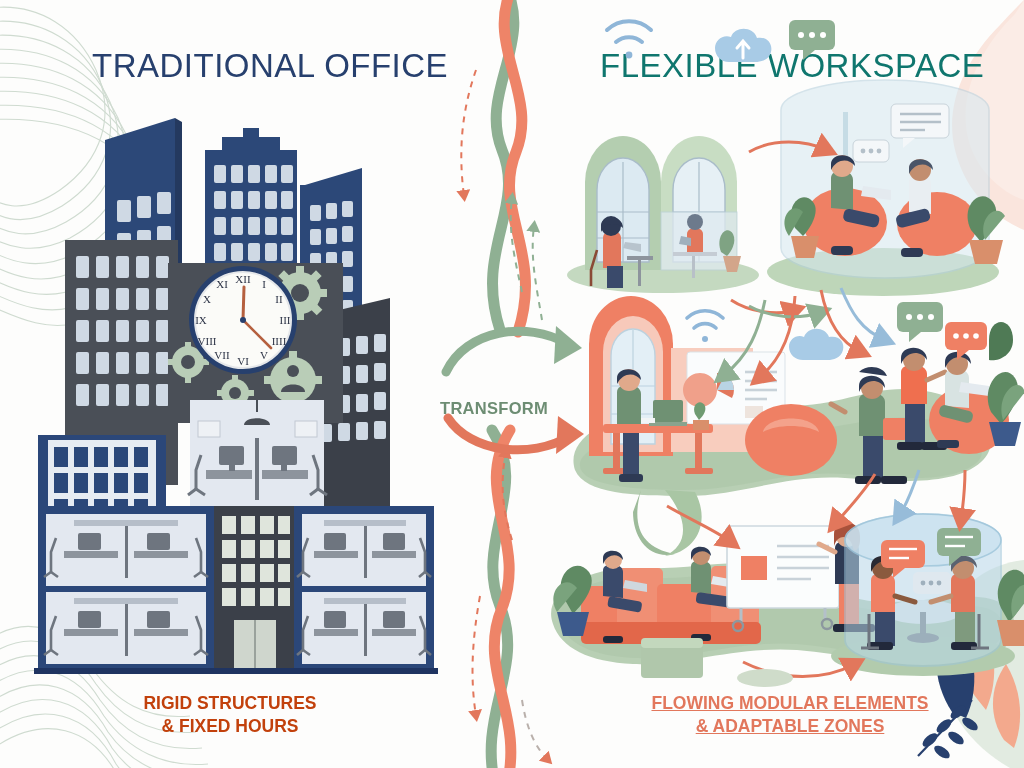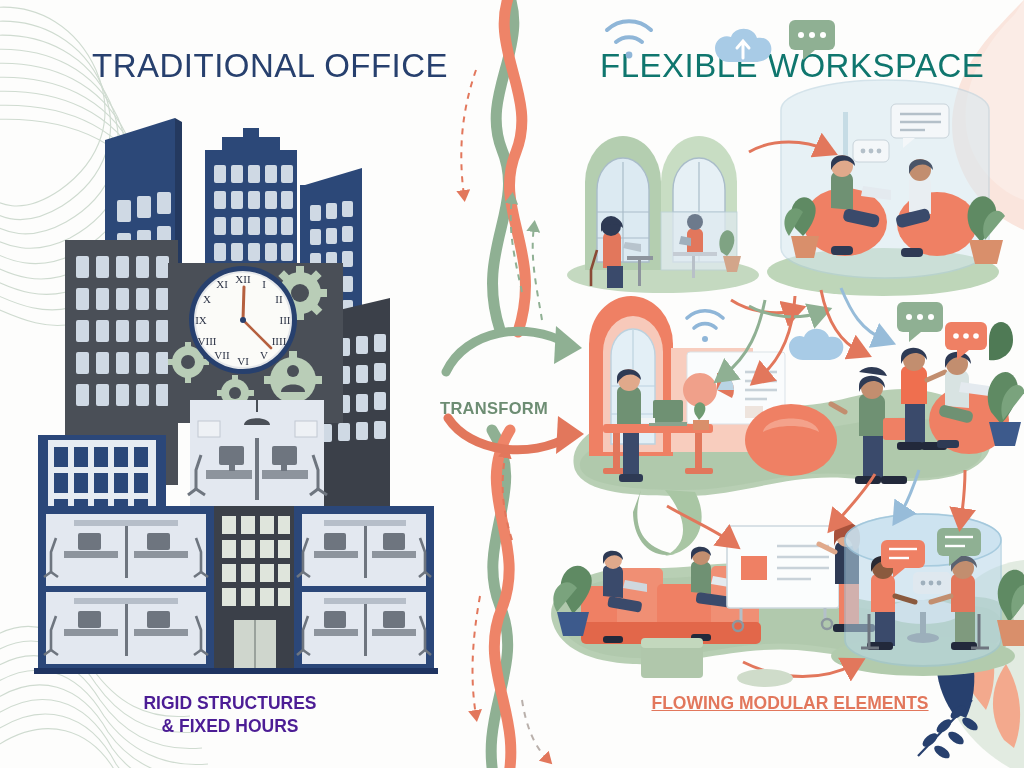--- a/index.html
+++ b/index.html
@@ -45,21 +45,21 @@
   .caption {
     position: absolute;
     font-weight: bold;
     font-size: 17.5px;
     text-align: center;
     line-height: 23px;
     white-space: nowrap;
   }
   #caption-left {
     left: 0; width: 460px; top: 692px;
-    color: #4c1d95;
+    color: #c2410c;
   }
   #caption-right {
     left: 570px; width: 440px; top: 692px;
     color: #e2775c;
     text-decoration: underline;
   }
 
   
   #transform-label {
     position: absolute;
@@ -924,15 +924,16 @@
     <span>TRANSFORM</span>
   </div>
 
   <div class="caption" id="caption-left">
     <span>RIGID STRUCTURES</span><br>
     <span>&amp; FIXED HOURS</span>
   </div>
 
   <div class="caption" id="caption-right">
     <span>FLOWING MODULAR ELEMENTS</span><br>
+    <span>&amp; ADAPTABLE ZONES</span>
   </div>
 
 </div>
 
 </body></html>

